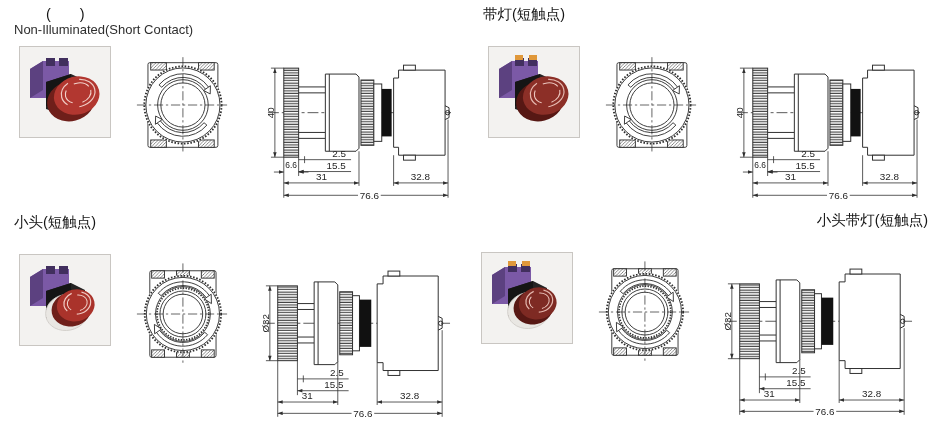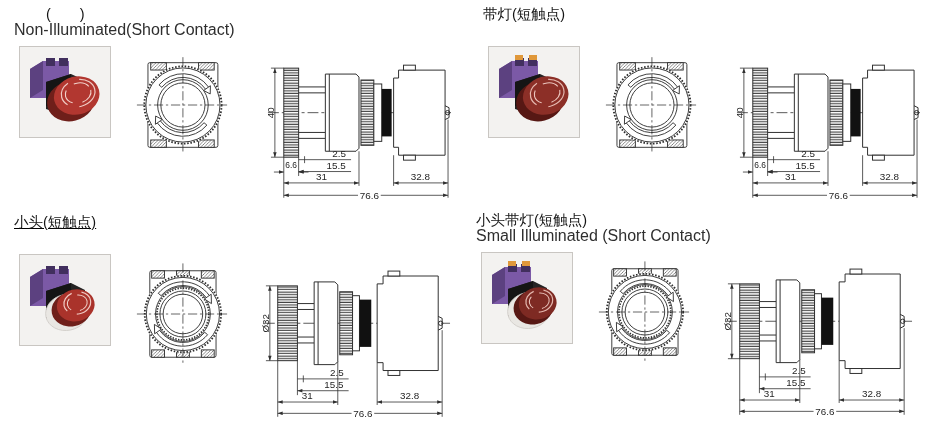--- a/index.html
+++ b/index.html
@@ -1,25 +1,25 @@
 <!DOCTYPE html>
 <html><head>
 <meta charset="utf-8">
 <style>
   html,body{margin:0;padding:0;background:#fff;}
   .page{position:relative;width:928px;height:432px;background:#fff;overflow:hidden;
         font-family:"Liberation Sans","DejaVu Sans",sans-serif;}
   .quadrant{position:absolute;width:452px;height:212px;}
   #q0{left:14px;top:6px;}
   #q1{left:483px;top:6px;}
-  #q2{left:14px;top:214px;text-decoration:underline;}
-  #q3{left:476px;top:212px;}
+  #q2{left:14px;top:214px;}
+  #q3{left:476px;top:212px;text-align:right;}
   .title-cn{font-size:14.5px;color:#151515;line-height:17px;white-space:pre;}
   #q0 .title-cn{margin-left:32px;}
-  .title-en{font-size:16px;color:#2e2e2e;line-height:14px;}
+  .title-en{font-size:13px;color:#2e2e2e;line-height:14px;}
   .photo{position:absolute;left:5px;top:40px;width:92px;height:92px;}
   .front-view{position:absolute;left:122px;top:48px;width:92px;height:102px;}
   #q2 .front-view,#q3 .front-view{top:44px;height:112px;}
   .side-view{position:absolute;left:250px;top:50px;width:188px;height:144px;}
   #q2 .side-view,#q3 .side-view{left:246px;top:46px;width:192px;height:160px;}
   svg{display:block;}
   svg text{font-family:"Liberation Sans","DejaVu Sans",sans-serif;font-size:10px;fill:#262626;}
   svg text.sm{font-size:8.5px;}
   .ln{stroke:#2f2f2f;stroke-width:1;fill:none;}
   .dim{stroke:#2f2f2f;stroke-width:0.8;fill:none;}
@@ -345,21 +345,20 @@
       <text x="78" y="117.5" text-anchor="middle">2.5</text>
       <text x="75" y="129.5" text-anchor="middle">15.5</text>
       <text x="48" y="141" text-anchor="middle">31</text>
       <text x="152" y="141" text-anchor="middle">32.8</text>
       <text x="104.5" y="159" text-anchor="middle">76.6</text>
     </svg>
   </div>
 
   <div class="quadrant" id="q3">
     <div class="title-cn">小头带灯(短触点)</div>
-    <div class="title-en">Small Illuminated (Short Contact)</div>
 
     <svg class="photo" viewBox="0 0 92 92">
       <rect x="0.5" y="0.5" width="91" height="91" fill="#f3f2f0" stroke="#c9c6c2"></rect>
       <g>
         <polygon points="11,52 11,23 24,15 50,15 50,42 35,52" fill="#7b59a6"></polygon>
         <polygon points="11,23 24,15 24,44 11,52" fill="#5c4180"></polygon>
         <rect x="27" y="12" width="9" height="8" fill="#412f5e"></rect>
         <rect x="40" y="12" width="9" height="8" fill="#412f5e"></rect>
         <rect x="27" y="9" width="8" height="5" fill="#e0983a"></rect>
         <rect x="41" y="9" width="8" height="5" fill="#e0983a"></rect>

